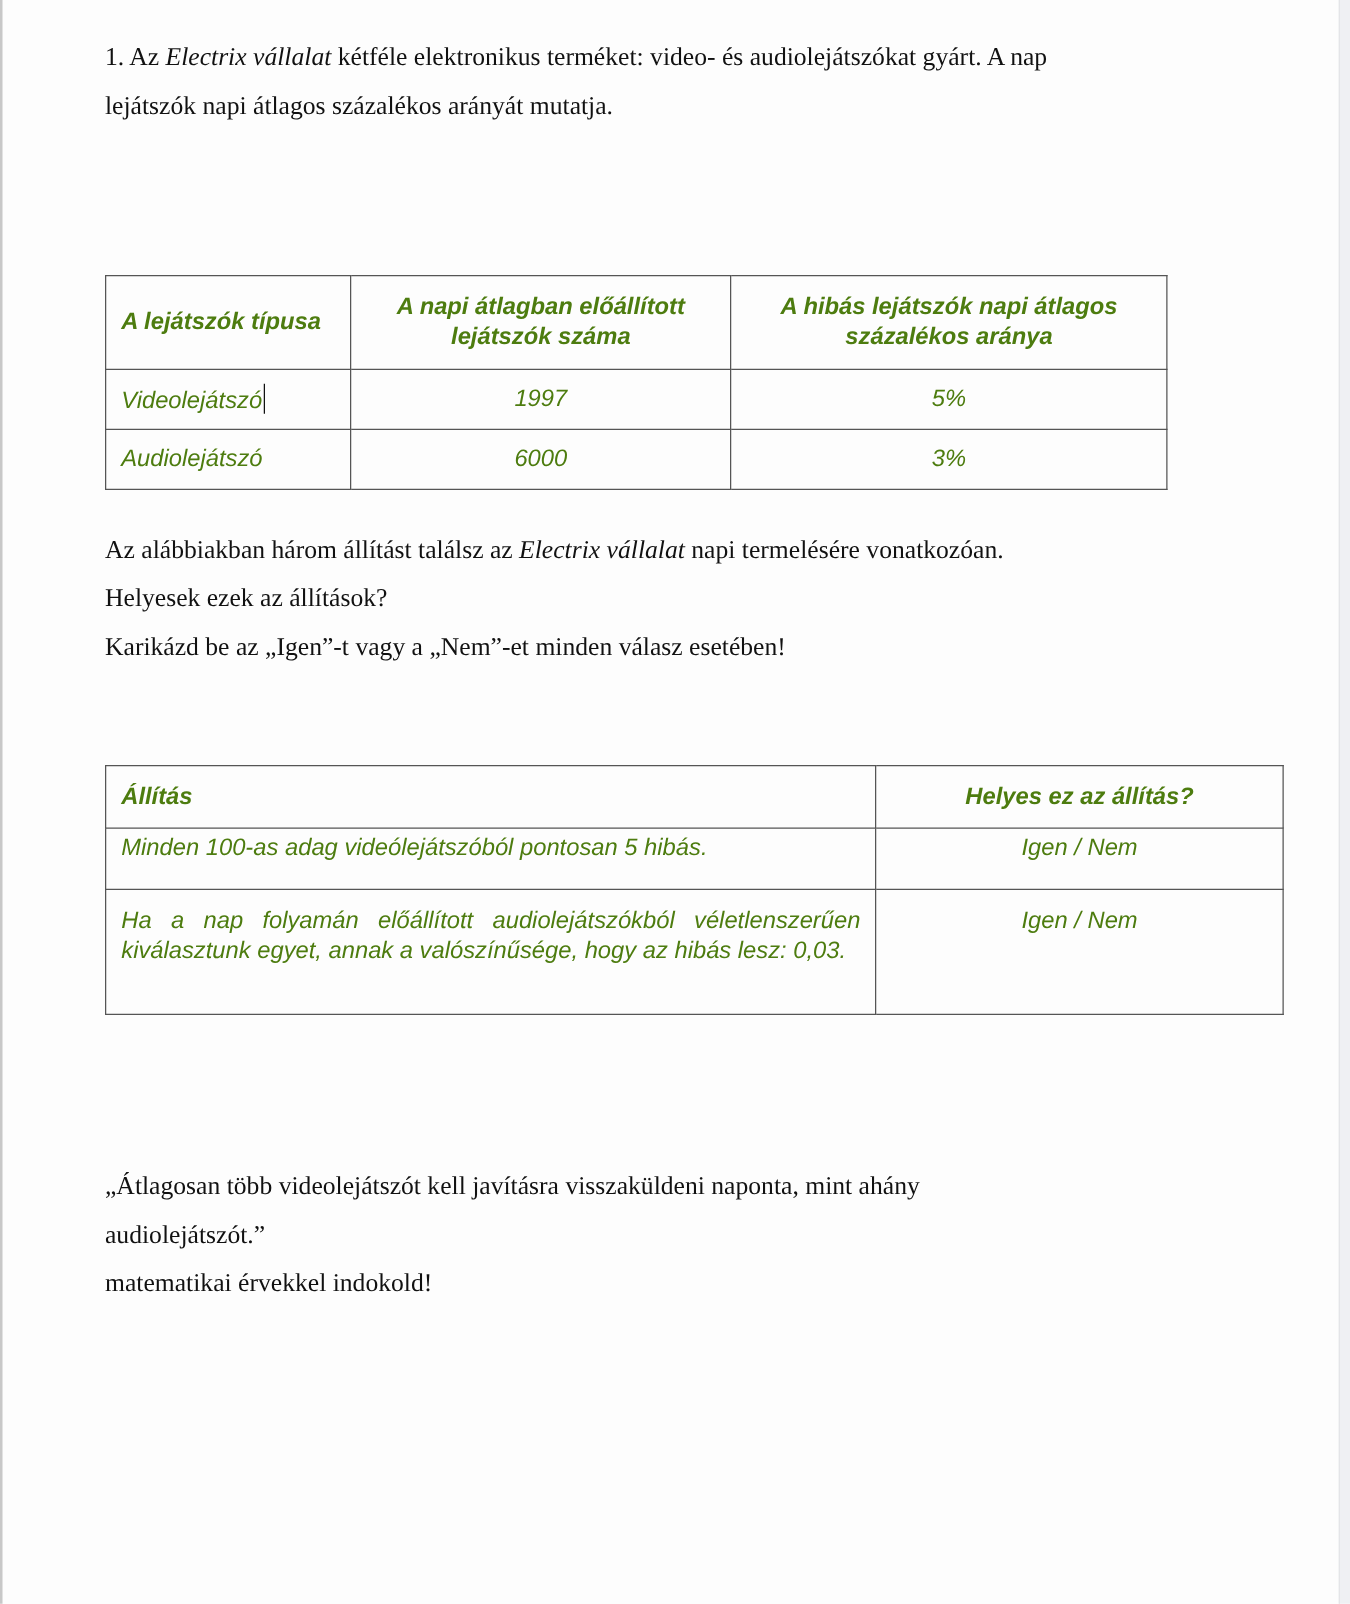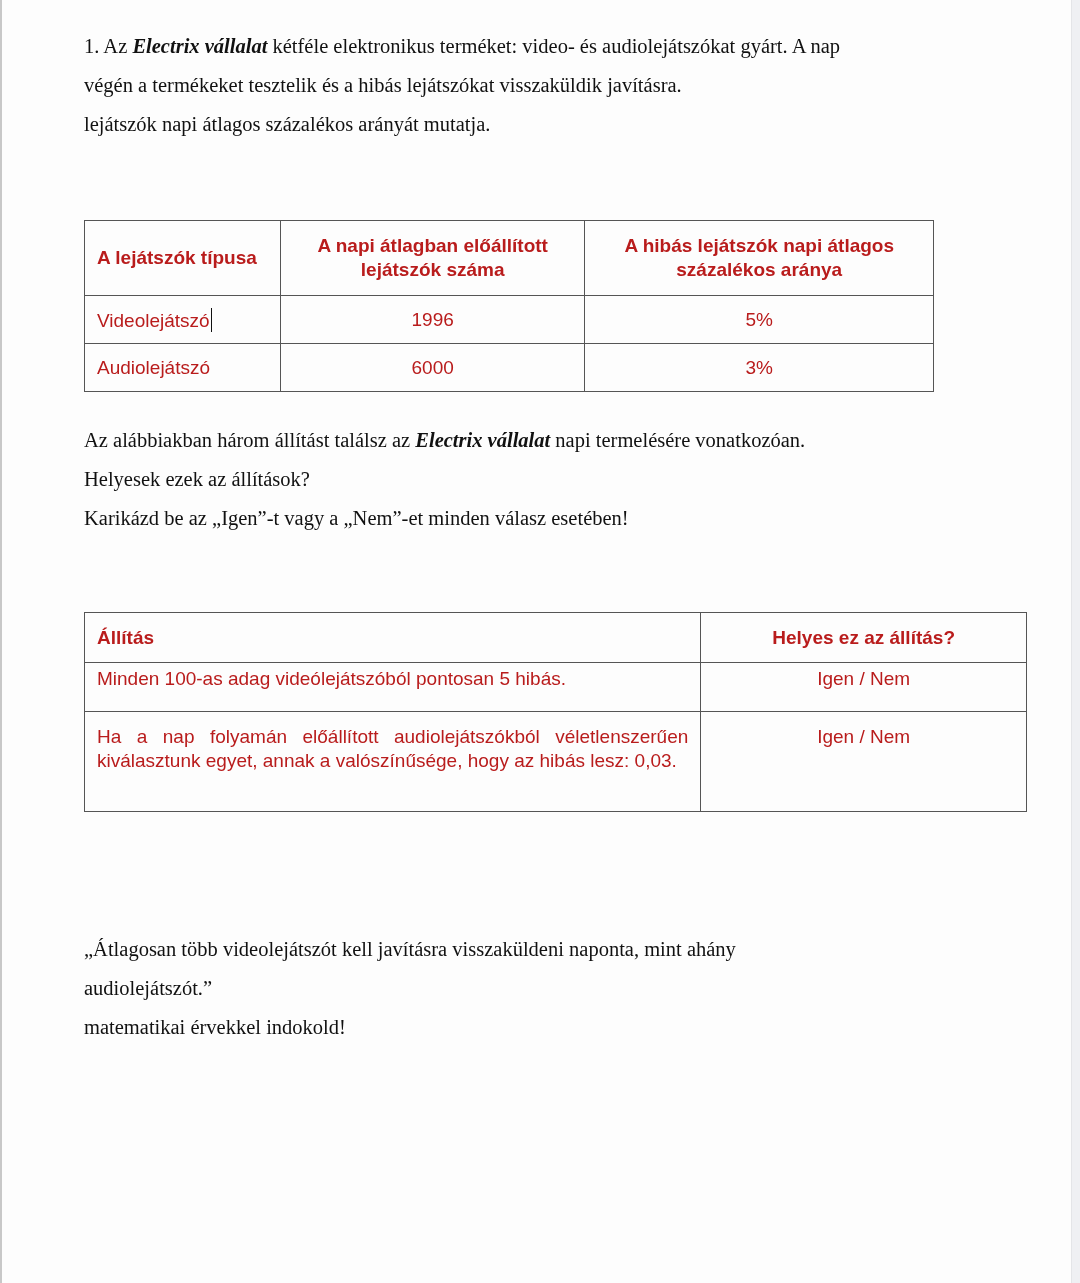--- a/index.html
+++ b/index.html
@@ -7,23 +7,23 @@
     width: 1080px; height: 1283px; overflow: hidden;
     background: #fdfdfd; position: relative;
     font-family: "Liberation Serif", "DejaVu Serif", serif;
     color: #111;
   }
   .left-edge { position: absolute; left: 0; top: 0; width: 2px; height: 1283px; background: #c8c8c8; }
   .right-strip { position: absolute; right: 0; top: 0; width: 8px; height: 1283px; background: #eff0f3; border-left: 1px solid #e4e5e8; }
   .page { position: absolute; left: 84px; top: 0; width: 900px; }
   .para { position: absolute; left: 0; font-size: 20.5px; line-height: 39px; white-space: nowrap; }
   .para p { margin: 0; }
-  .para em { font-style: italic; font-weight: bold; }
+  .para em { font-style: italic; }
 
-  table.t { position: absolute; border-collapse: collapse; font-family: "Liberation Sans", "DejaVu Sans", sans-serif; font-size: 19px; color: #b91c1c; }
+  table.t { position: absolute; border-collapse: collapse; font-family: "Liberation Sans", "DejaVu Sans", sans-serif; font-size: 19px; color: #4d7c0f; font-style: italic; }
   table.t td, table.t th { border: 1.5px solid #555; padding: 0 12px; vertical-align: middle; }
   table.t th { font-weight: bold; text-align: center; line-height: 24px; }
   table.t th.left, table.t td.left { text-align: left; }
   table.t td { text-align: center; }
 
   #t1 { left: 0; top: 220px; width: 850px; }
   #t1 tr.h { height: 75px; }
   #t1 tr.r { height: 48px; }
   #t1 col.c1 { width: 196px; } #t1 col.c2 { width: 305px; } #t1 col.c3 { width: 349px; }
   .caret { display: inline-block; width: 1.5px; height: 24px; background: #111; vertical-align: -5px; margin-left: 1px; }
@@ -43,39 +43,38 @@
 </head>
 <body>
 
 <div class="left-edge"></div>
 <div class="right-strip"></div>
 
 <div class="page">
 
   <div class="para" style="top:27px;">
     <p><span>1. Az </span><em>Electrix vállalat</em><span> kétféle elektronikus terméket: video- és audiolejátszókat gyárt. A nap</span></p>
-    <p>végén a termékeket tesztelik és a hibás lejátszókat visszaküldik javításra.</p>
     <p>lejátszók napi átlagos százalékos arányát mutatja.</p>
   </div>
 
   <table class="t" id="t1">
     <colgroup>
         <col class="c1">
         <col class="c2">
         <col class="c3">
       </colgroup>
     <tbody>
         <tr class="h">
       <th class="left">A lejátszók típusa</th>
       <th>A napi átlagban előállított lejátszók száma</th>
       <th>A hibás lejátszók napi átlagos százalékos aránya</th>
     </tr>
     <tr class="r">
       <td class="left"><span>Videolejátszó</span><span class="caret"></span></td>
-      <td>1996</td>
+      <td>1997</td>
       <td>5%</td>
     </tr>
     <tr class="r">
       <td class="left">Audiolejátszó</td>
       <td>6000</td>
       <td>3%</td>
     </tr>
   </tbody>
     </table>
 

